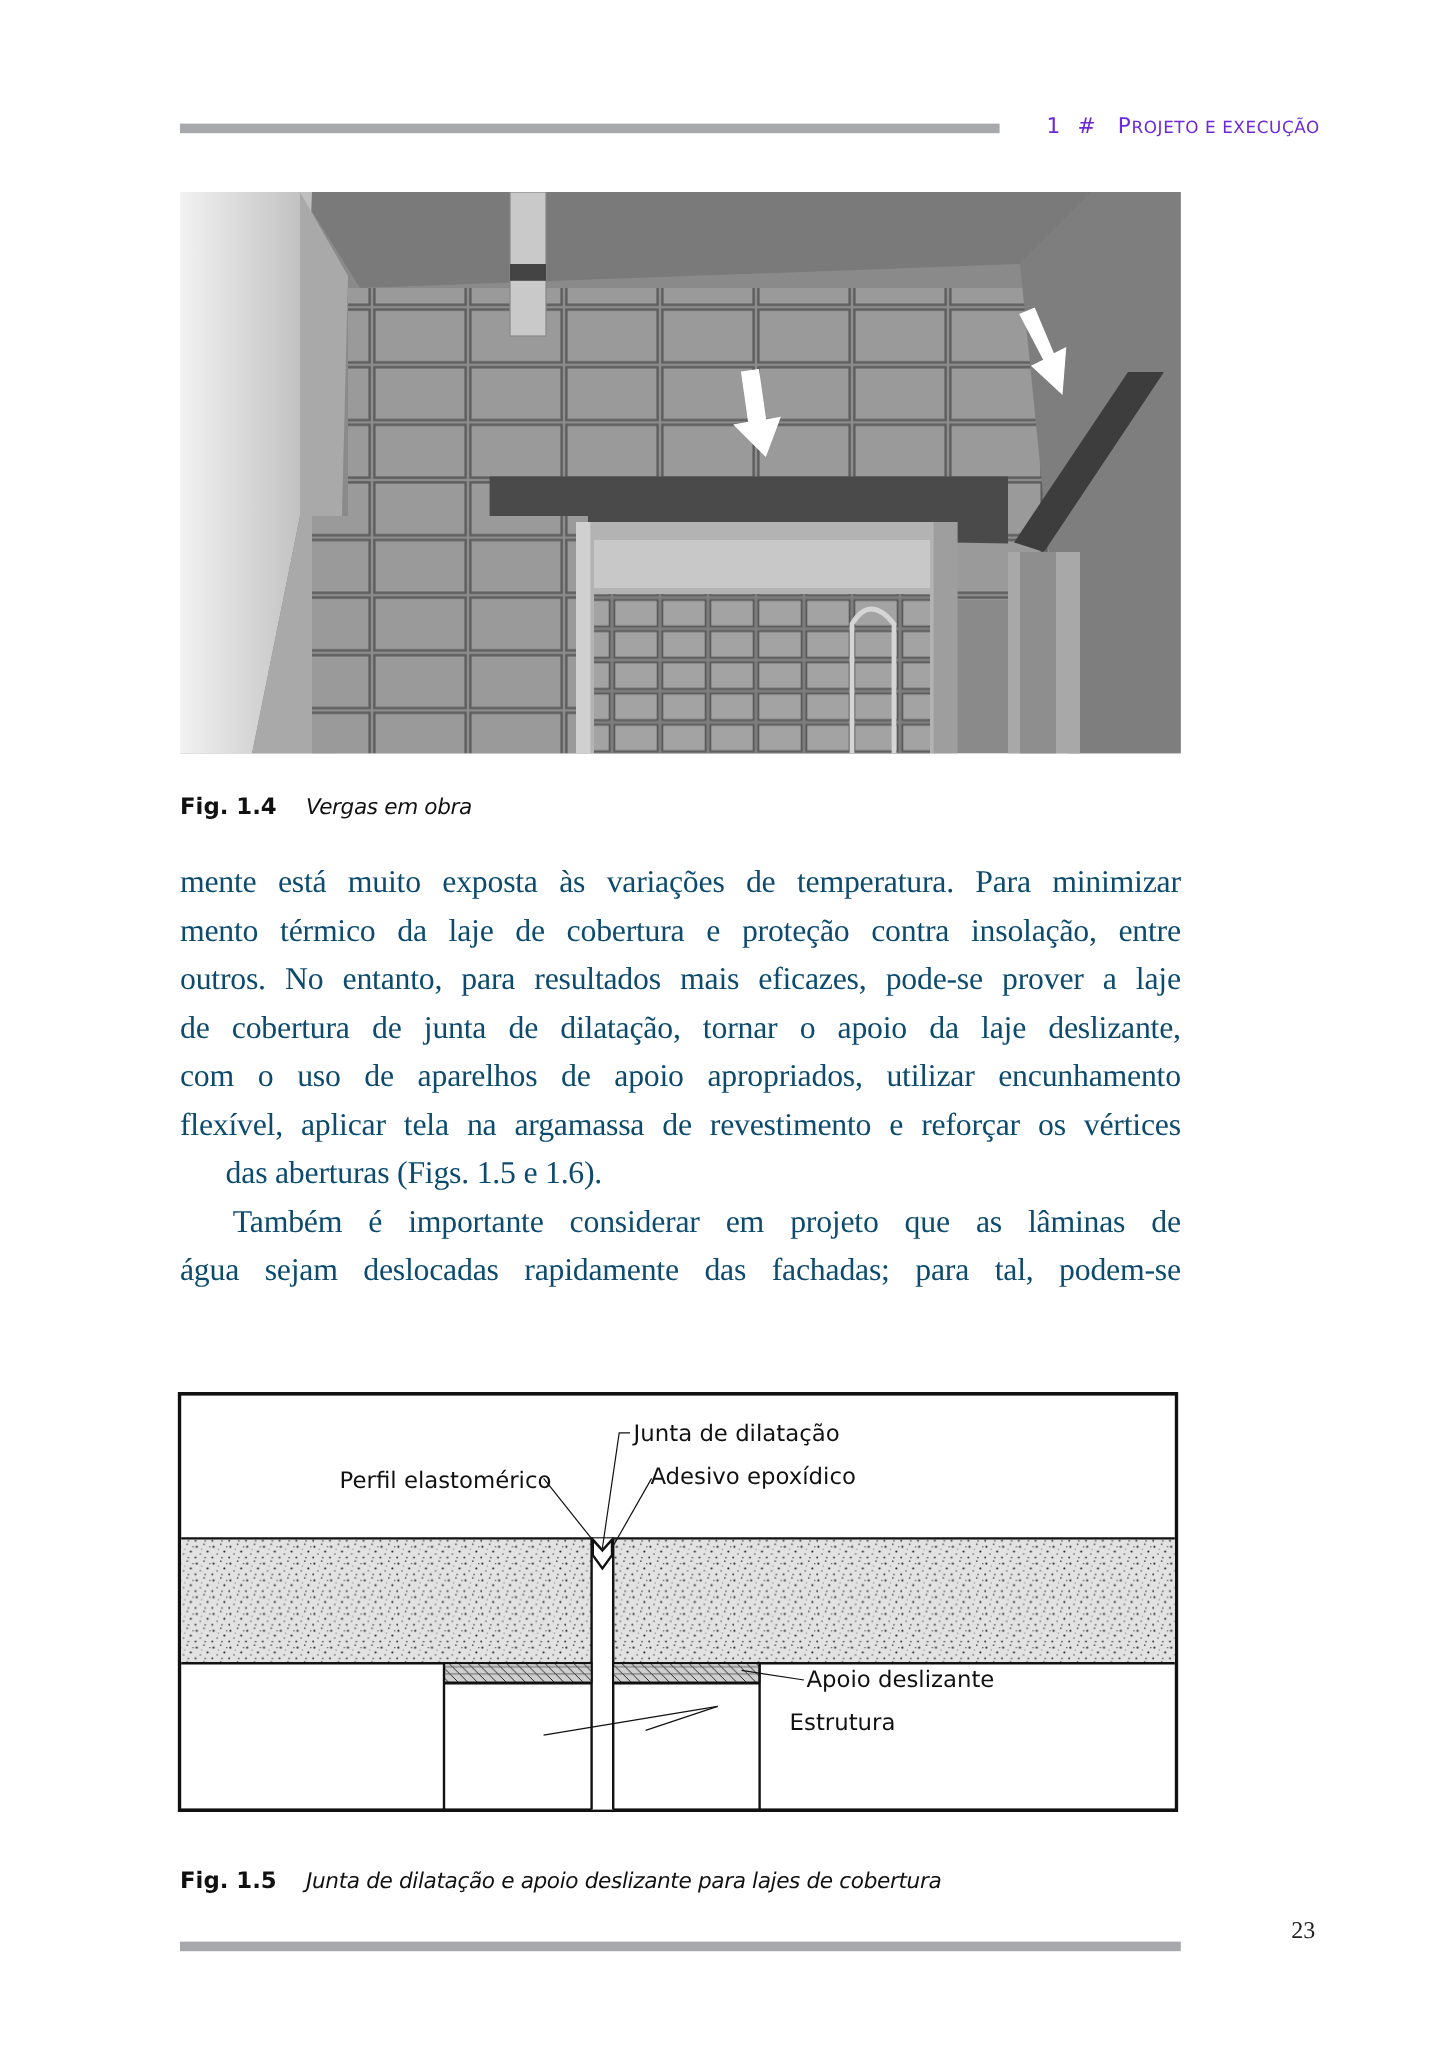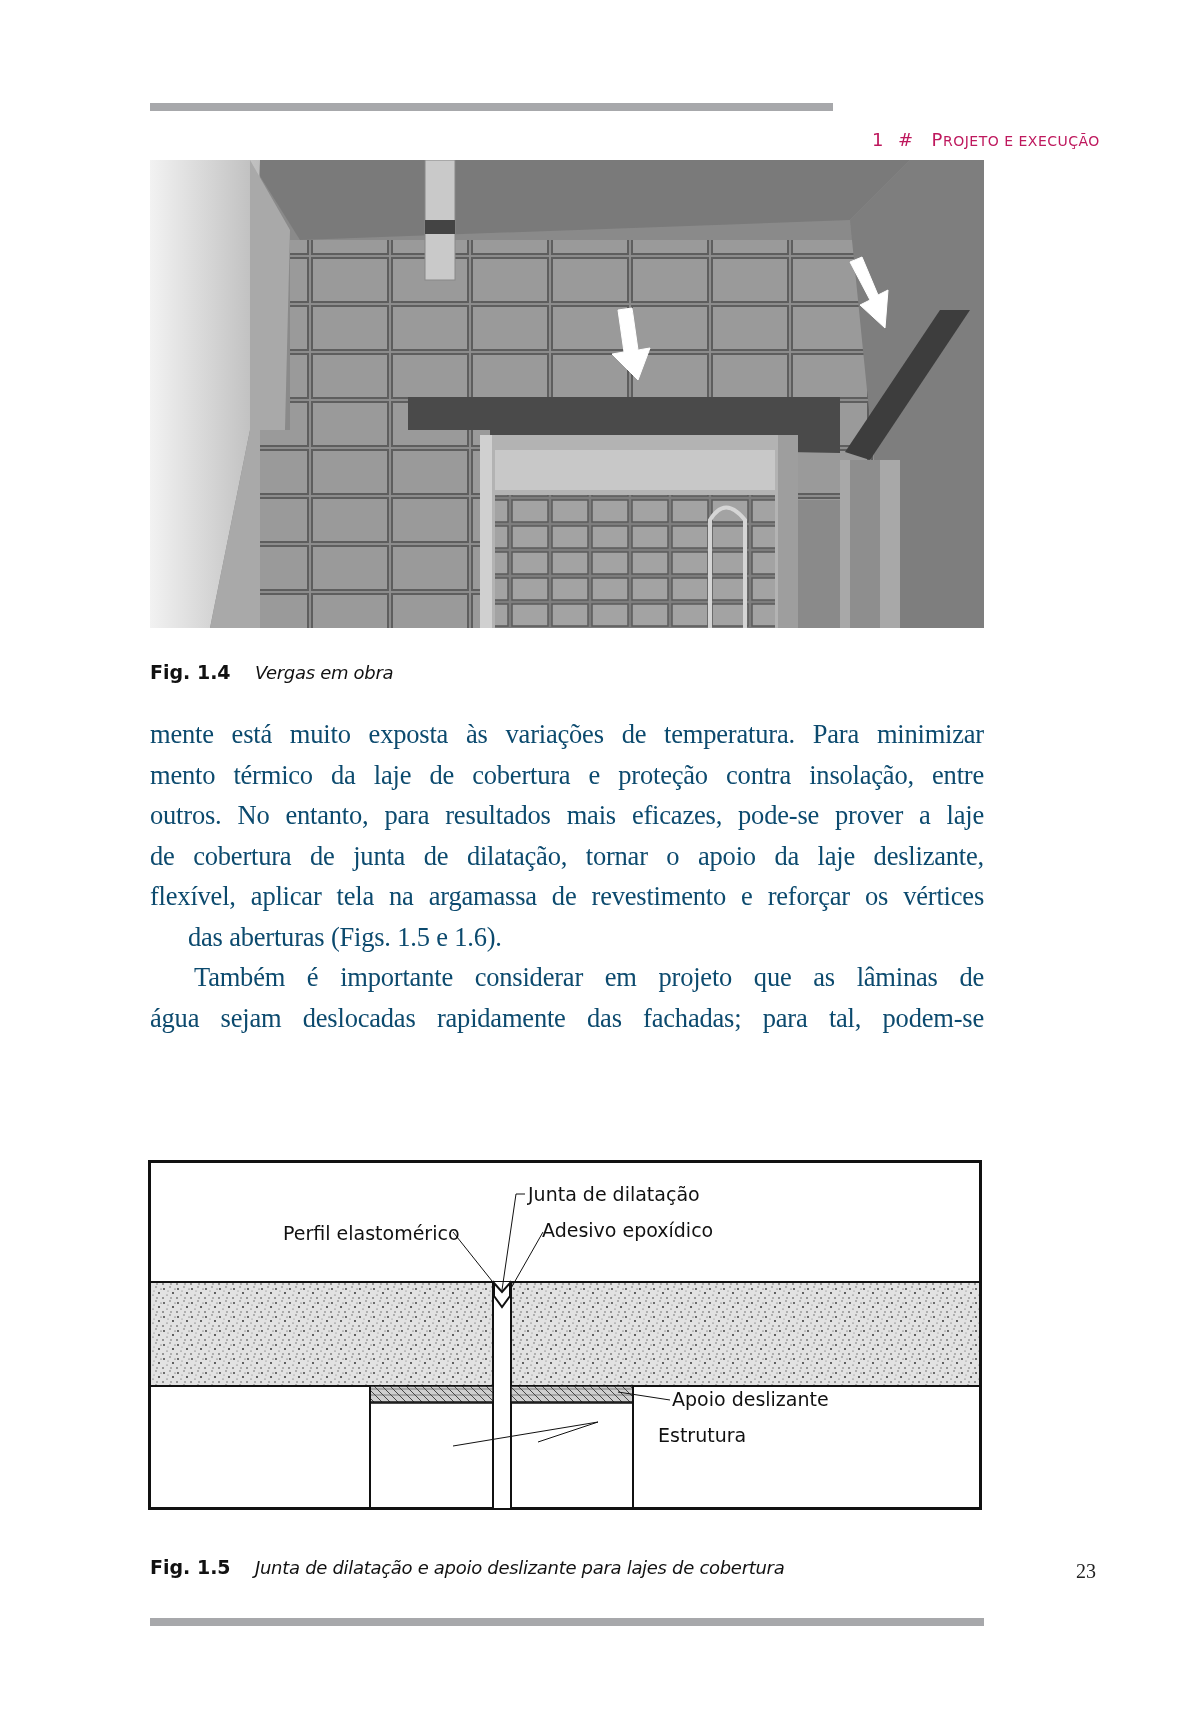--- a/index.html
+++ b/index.html
@@ -2,21 +2,21 @@
 <html><head>
 <meta charset="utf-8">
 <style>
   html, body { margin: 0; padding: 0; background: #ffffff; }
   body { width: 1200px; height: 1725px; position: relative; overflow: hidden; }
   .abs { position: absolute; }
   .bar { background: #a7a8ab; }
   #header-bar { left: 150px; top: 103px; width: 683px; height: 8px; }
   #header-text {
     left: 872px; top: 95px; font-family: "DejaVu Sans", sans-serif;
-    font-size: 18px; color: #be185d; letter-spacing: 0.5px; white-space: nowrap; margin-top: 34px;
+    font-size: 18px; color: #6d28d9; letter-spacing: 0.5px; white-space: nowrap;
   }
   #header-text .num { margin-right: 14px; }
   #header-text .hash { margin-right: 18px; }
   #header-text .sc-big { font-size: 18px; }
   #header-text .sc-small { font-size: 14px; text-transform: uppercase; }
 
   #photo { left: 150px; top: 160px; width: 834px; height: 468px; }
 
   .caption {
     font-family: "DejaVu Sans", sans-serif; font-size: 19px; color: #111; white-space: nowrap;
@@ -32,21 +32,21 @@
   }
   #body-text p { margin: 0; text-align: justify; text-align-last: justify; letter-spacing: -0.2px; }
   #body-text p.last-line { text-align-last: left; margin-left: 38px; }
   #body-text p.indent { text-indent: 44px; }
 
   #diagram { left: 148px; top: 1160px; width: 834px; height: 350px; }
   .dlabel { font-family: "DejaVu Sans", sans-serif; font-size: 19px; fill: #111; }
 
   #footer-bar { left: 150px; top: 1618px; width: 834px; height: 8px; }
   #page-number {
-    left: 1076px; top: 1560px; font-family: "Liberation Serif", serif; font-size: 20px; color: #222;
+    left: 1076px; top: 1598px; font-family: "Liberation Serif", serif; font-size: 20px; color: #222;
   }
 </style>
 </head>
 <body>
 
 <div id="header-bar" class="abs bar"></div>
 <div id="header-text" class="abs">
   <span class="num">1</span><span class="hash">#</span><span class="sc-big">P</span><span class="sc-small">rojeto e execução</span>
 </div>
 
@@ -107,20 +107,21 @@
 
 <div id="cap-14" class="abs caption">
   <span class="fig">Fig. 1.4</span><span class="ctext">Vergas em obra</span>
 </div>
 
 <div id="body-text" class="abs">
   <p>mente está muito exposta às variações de temperatura. Para minimizar</p>
   <p>mento térmico da laje de cobertura e proteção contra insolação, entre</p>
   <p>outros. No entanto, para resultados mais eficazes, pode-se prover a laje</p>
   <p>de cobertura de junta de dilatação, tornar o apoio da laje deslizante,</p>
+  <p>com o uso de aparelhos de apoio apropriados, utilizar encunhamento</p>
   <p>flexível, aplicar tela na argamassa de revestimento e reforçar os vértices</p>
   <p class="last-line">das aberturas (Figs. 1.5 e 1.6).</p>
   <p class="indent">Também é importante considerar em projeto que as lâminas de</p>
   <p>água sejam deslocadas rapidamente das fachadas; para tal, podem-se</p>
 </div>
 
 <svg id="diagram" class="abs" viewBox="0 0 834 350">
   <defs>
     <pattern id="concrete" width="14" height="14" patternUnits="userSpaceOnUse">
       <rect width="14" height="14" fill="#e2e2e2"></rect>

